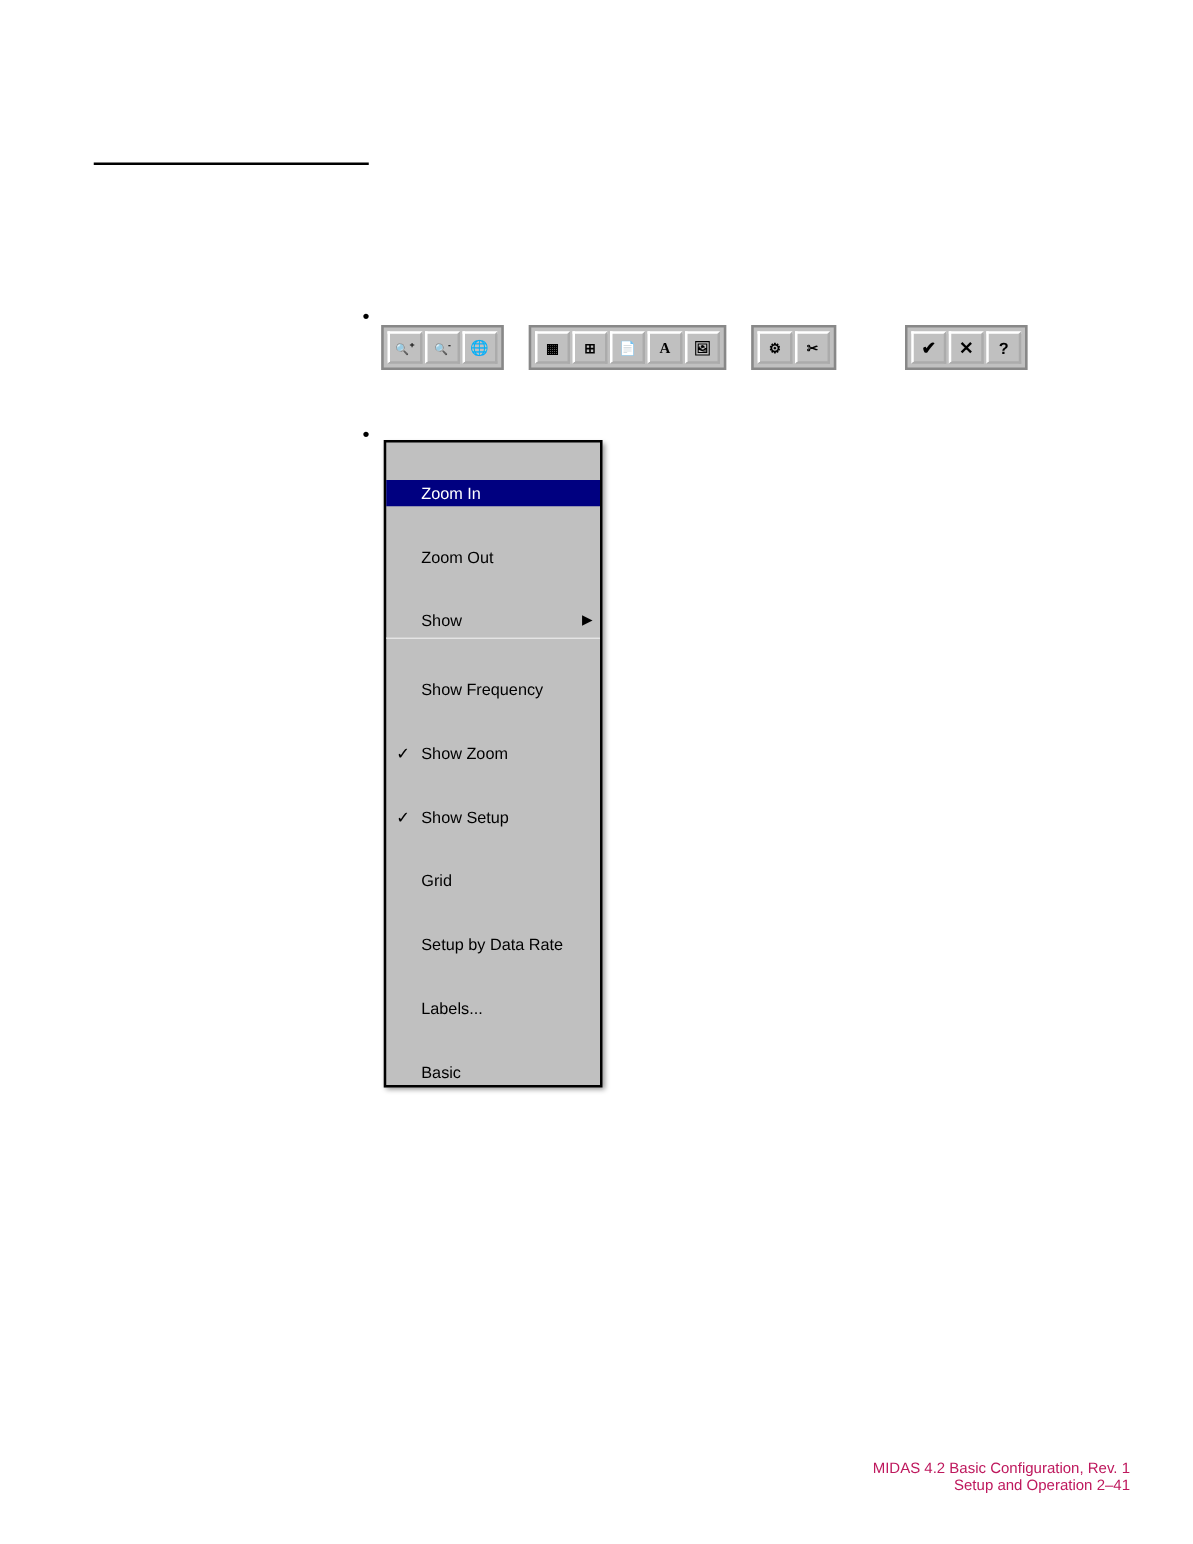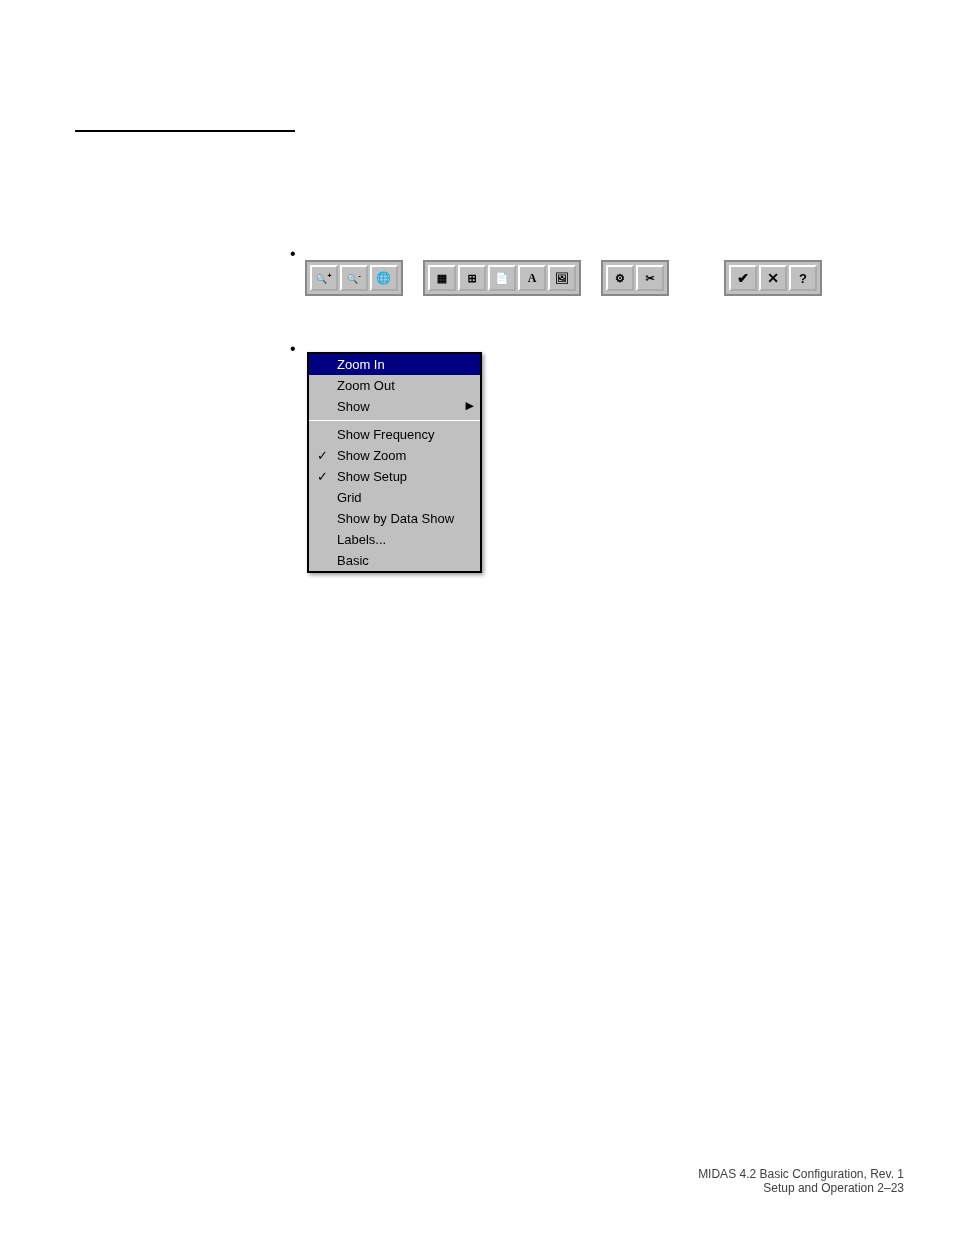--- a/index.html
+++ b/index.html
@@ -83,20 +83,21 @@
       font-size: 13px;
       box-shadow: 2px 2px 4px rgba(0,0,0,0.4);
     }
 
     .menu-item {
       padding: 3px 20px 3px 28px;
       cursor: pointer;
       position: relative;
       white-space: nowrap;
       color: #000;
+      margin-top: 30px;
     }
 
     .menu-item.highlighted {
       background: #000080;
       color: #ffffff;
     }
 
     .menu-item.checked::before {
       content: '✓';
       position: absolute;
@@ -121,21 +122,21 @@
     }
 
     
     .footer {
       position: absolute;
       bottom: 40px;
       right: 50px;
       text-align: right;
       font-family: Arial, sans-serif;
       font-size: 12px;
-      color: #404040;
+      color: #be185d;
     }
   </style>
 </head>
 <body>
 
 <div class="top-rule"></div>
 
 <div class="bullet1">•</div>
 
 <div class="toolbar-area">
@@ -207,24 +208,24 @@
   <div class="menu-separator"></div>
 
   <div class="menu-item">Show Frequency</div>
 
   <div class="menu-item checked">Show Zoom</div>
 
   <div class="menu-item checked">Show Setup</div>
 
   <div class="menu-item">Grid</div>
 
-  <div class="menu-item">Show by Data Show</div>
+  <div class="menu-item">Setup by Data Rate</div>
 
   <div class="menu-item">Labels...</div>
 
   <div class="menu-item">Basic</div>
 
 </div>
 
 <div class="footer">
   <div>MIDAS 4.2 Basic Configuration, Rev. 1</div>
-  <div>Setup and Operation    2–23</div>
+  <div>Setup and Operation    2–41</div>
 </div>
 
 </body></html>

